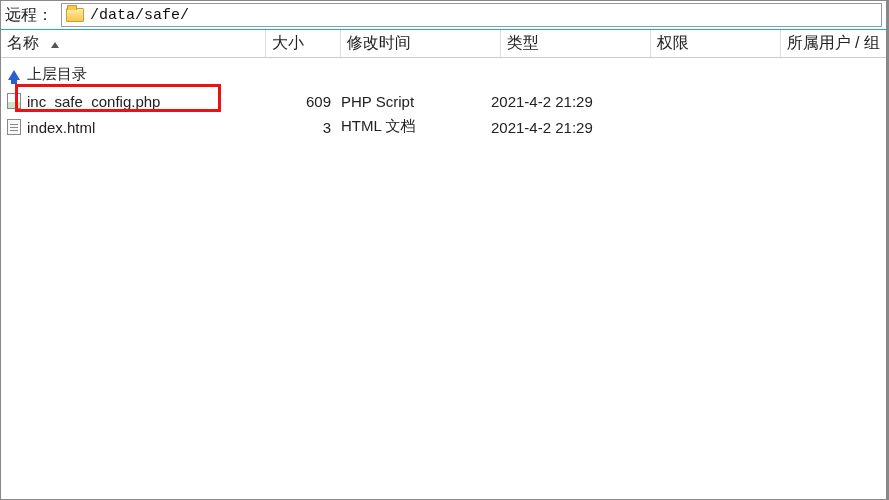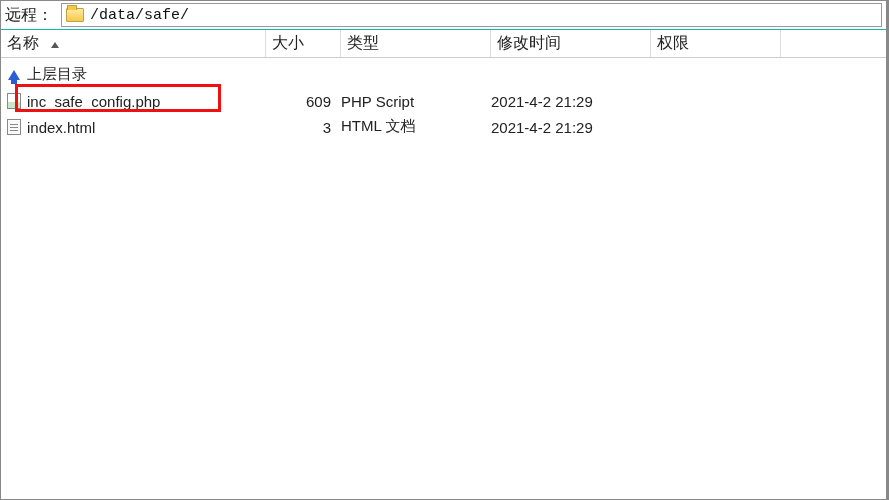--- a/index.html
+++ b/index.html
@@ -175,28 +175,31 @@
   </div>
 
   <div class="header-row">
     <div class="header-cell col-name">
       <span>名称</span>
       <span class="sort-tri"></span>
     </div>
     <div class="header-cell col-size">
       <span>大小</span>
     </div>
+    <div class="header-cell col-mod">
+      <span>修改时间</span>
+    </div>
     <div class="header-cell col-type">
       <span>类型</span>
     </div>
-    <div class="header-cell col-mod">
-      <span>修改时间</span>
-    </div>
     <div class="header-cell col-perm">
       <span>权限</span>
+    </div>
+    <div class="header-cell col-owner">
+      <span>所属用户 / 组</span>
     </div>
   </div>
 
   <div class="file-list">
 
     <div class="file-row">
       <div class="cell-name">
         <span class="icon-wrap">
             <span class="up-arrow"></span>
           </span>

